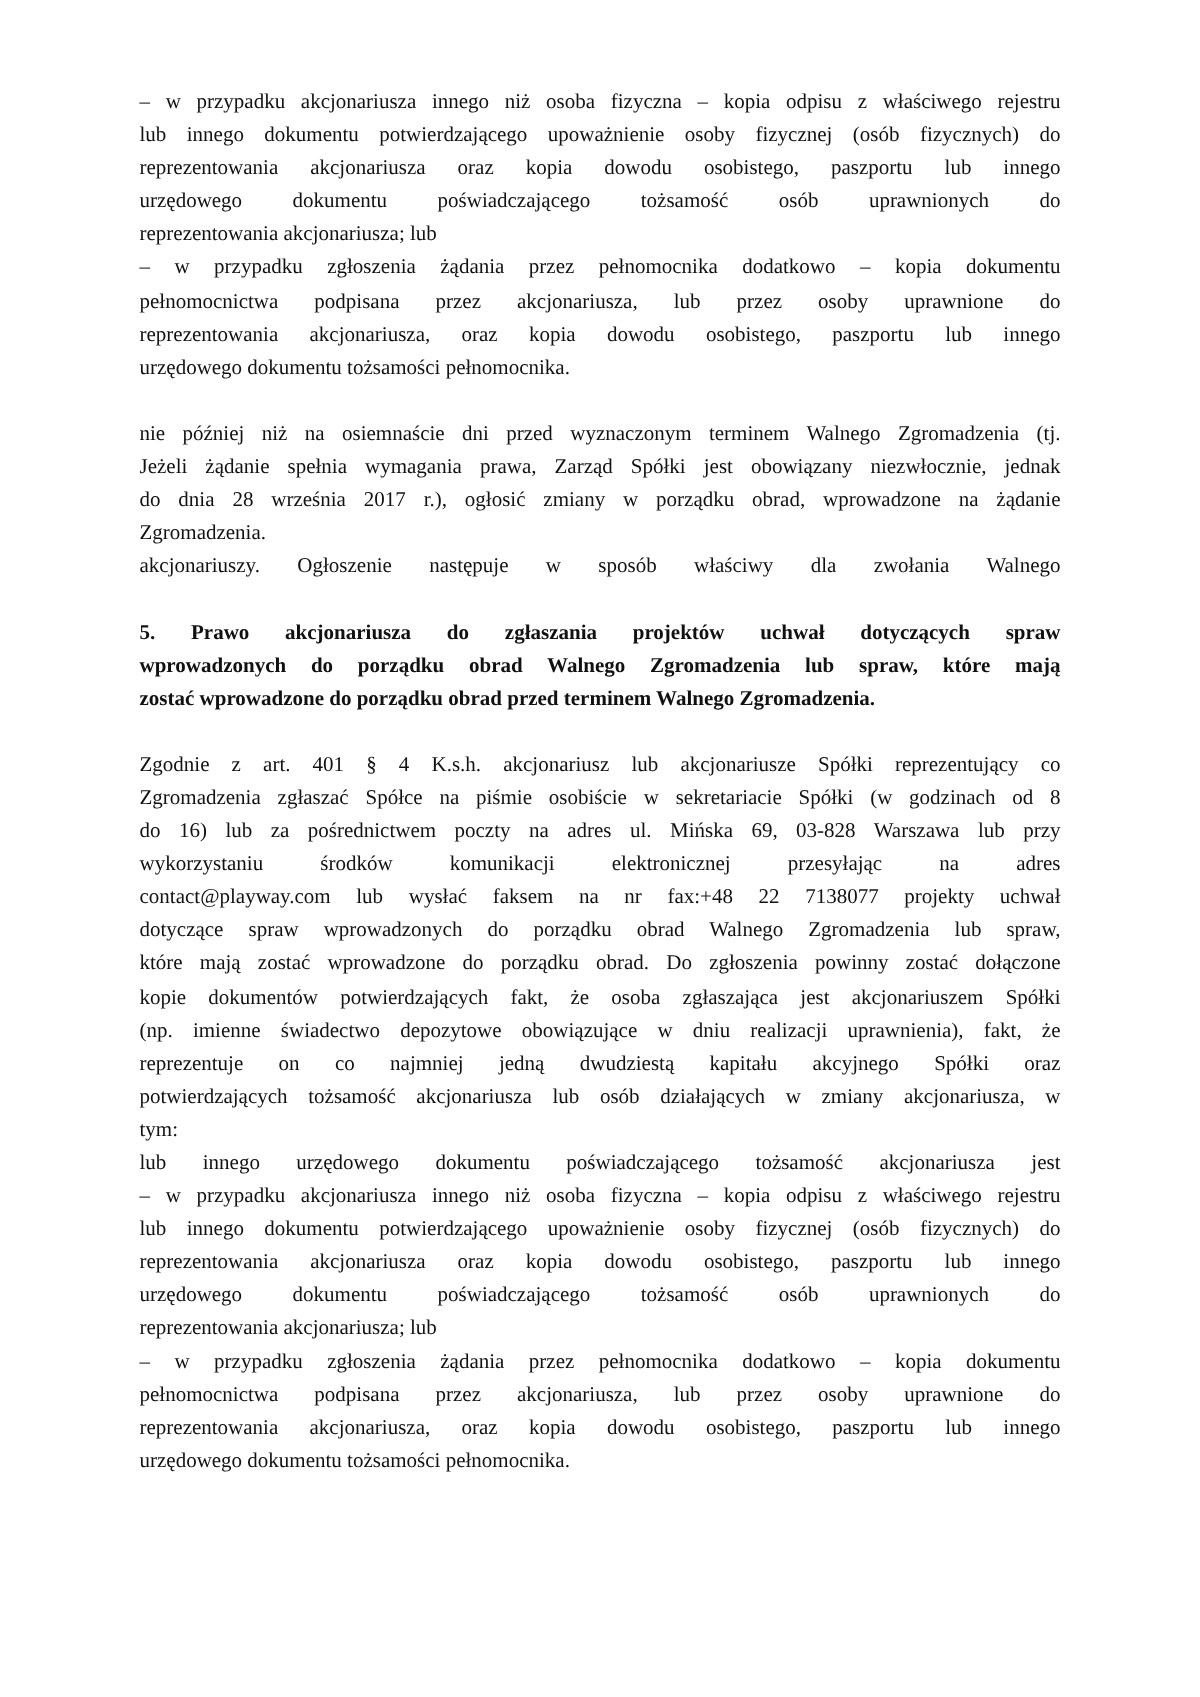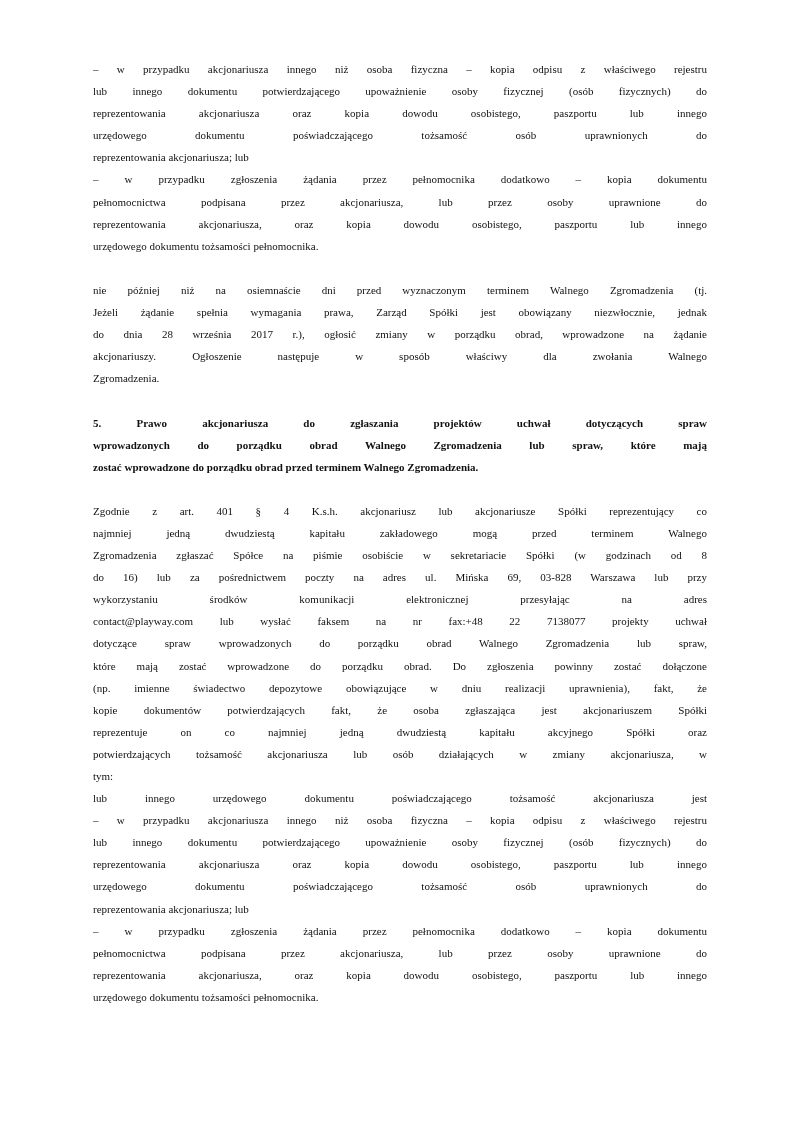--- a/index.html
+++ b/index.html
@@ -1,20 +1,20 @@
 <!DOCTYPE html>
 <html><head>
 <meta charset="utf-8">
 <style>
   html, body { margin: 0; padding: 0; background: #ffffff; }
   body { width: 800px; height: 1131px; position: relative; overflow: hidden; }
   .page {
     position: absolute; left: 93px; top: 58px; width: 614px;
     font-family: "Liberation Serif", "DejaVu Serif", serif;
-    font-size: 11px; color: #111111;
+    font-size: 14px; color: #111111;
   }
   .para { margin: 0; }
   .line {
     display: block; height: 22.1px; line-height: 22.1px;
     white-space: nowrap; text-align: justify; text-align-last: justify;
   }
   .line.last { text-align-last: left; }
   .gap { height: 22.1px; }
   .bold .line { font-weight: bold; }
 </style>
@@ -31,41 +31,40 @@
       <span class="line">– w przypadku zgłoszenia żądania przez pełnomocnika dodatkowo – kopia dokumentu</span>
       <span class="line">pełnomocnictwa podpisana przez akcjonariusza, lub przez osoby uprawnione do</span>
       <span class="line">reprezentowania akcjonariusza, oraz kopia dowodu osobistego, paszportu lub innego</span>
       <span class="line last">urzędowego dokumentu tożsamości pełnomocnika.</span>
     </div>
     <div class="gap"></div>
     <div class="para">
       <span class="line">nie później niż na osiemnaście dni przed wyznaczonym terminem Walnego Zgromadzenia (tj.</span>
       <span class="line">Jeżeli żądanie spełnia wymagania prawa, Zarząd Spółki jest obowiązany niezwłocznie, jednak</span>
       <span class="line">do dnia 28 września 2017 r.), ogłosić zmiany w porządku obrad, wprowadzone na żądanie</span>
+      <span class="line last">Zgromadzenia.</span>
       <span class="line">akcjonariuszy. Ogłoszenie następuje w sposób właściwy dla zwołania Walnego</span>
-      <span class="line last">Zgromadzenia.</span>
     </div>
     <div class="gap"></div>
     <div class="para bold">
       <span class="line">5. Prawo akcjonariusza do zgłaszania projektów uchwał dotyczących spraw</span>
       <span class="line">wprowadzonych do porządku obrad Walnego Zgromadzenia lub spraw, które mają</span>
       <span class="line last">zostać wprowadzone do porządku obrad przed terminem Walnego Zgromadzenia.</span>
     </div>
     <div class="gap"></div>
     <div class="para">
       <span class="line">Zgodnie z art. 401 § 4 K.s.h. akcjonariusz lub akcjonariusze Spółki reprezentujący co</span>
-      <span class="line">najmniej jedną dwudziestą kapitału zakładowego mogą przed terminem Walnego</span>
       <span class="line">Zgromadzenia zgłaszać Spółce na piśmie osobiście w sekretariacie Spółki (w godzinach od 8</span>
       <span class="line">do 16) lub za pośrednictwem poczty na adres ul. Mińska 69, 03-828 Warszawa lub przy</span>
       <span class="line">wykorzystaniu środków komunikacji elektronicznej przesyłając na adres</span>
       <span class="line">contact@playway.com lub wysłać faksem na nr fax:+48 22 7138077 projekty uchwał</span>
       <span class="line">dotyczące spraw wprowadzonych do porządku obrad Walnego Zgromadzenia lub spraw,</span>
       <span class="line">które mają zostać wprowadzone do porządku obrad. Do zgłoszenia powinny zostać dołączone</span>
+      <span class="line">kopie dokumentów potwierdzających fakt, że osoba zgłaszająca jest akcjonariuszem Spółki</span>
       <span class="line">(np. imienne świadectwo depozytowe obowiązujące w dniu realizacji uprawnienia), fakt, że</span>
-      <span class="line">kopie dokumentów potwierdzających fakt, że osoba zgłaszająca jest akcjonariuszem Spółki</span>
       <span class="line">reprezentuje on co najmniej jedną dwudziestą kapitału akcyjnego Spółki oraz</span>
       <span class="line">potwierdzających tożsamość akcjonariusza lub osób działających w zmiany akcjonariusza, w</span>
       <span class="line last">tym:</span>
       <span class="line">lub innego urzędowego dokumentu poświadczającego tożsamość akcjonariusza jest</span>
       <span class="line">– w przypadku akcjonariusza innego niż osoba fizyczna – kopia odpisu z właściwego rejestru</span>
       <span class="line">lub innego dokumentu potwierdzającego upoważnienie osoby fizycznej (osób fizycznych) do</span>
       <span class="line">reprezentowania akcjonariusza oraz kopia dowodu osobistego, paszportu lub innego</span>
       <span class="line">urzędowego dokumentu poświadczającego tożsamość osób uprawnionych do</span>
       <span class="line last">reprezentowania akcjonariusza; lub</span>
       <span class="line">– w przypadku zgłoszenia żądania przez pełnomocnika dodatkowo – kopia dokumentu</span>

